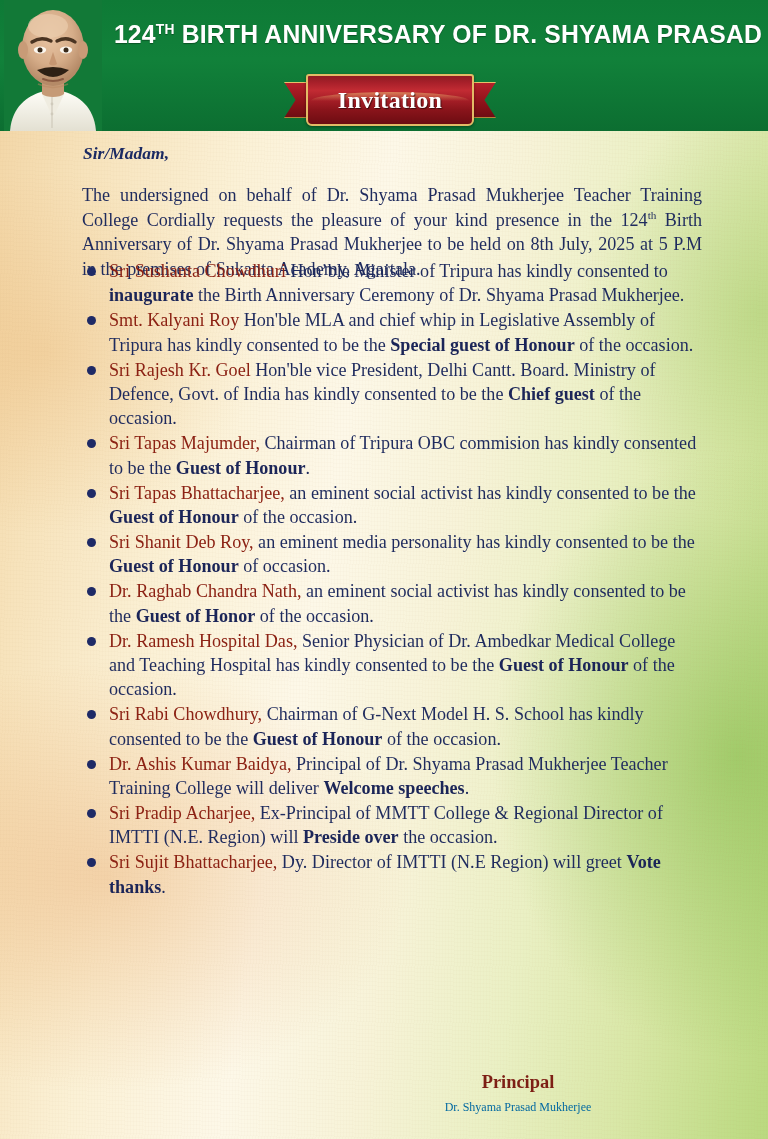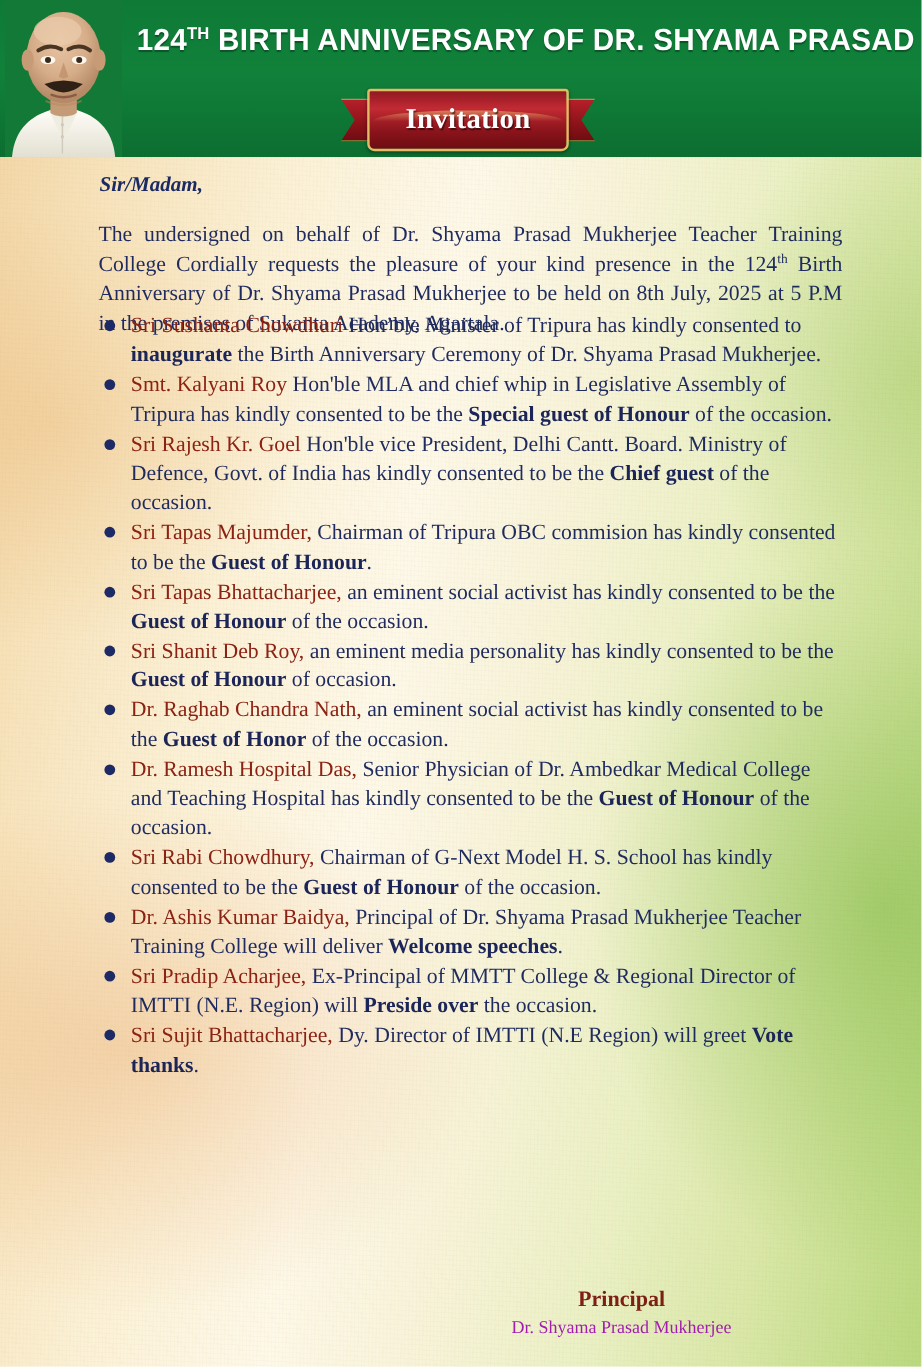--- a/index.html
+++ b/index.html
@@ -255,23 +255,23 @@
     color: #20306a;
     margin-top: 24px;
   }
   .sign-title {
     font-weight: bold;
     font-size: 18.4px;
     color: #7d1f15;
     line-height: 25px;
   }
   .sign-line {
-    font-size: 15px;
+    font-size: 12px;
     line-height: 25px;
-    color: #a21caf;
+    color: #0369a1;
   }
 </style>
 </head>
 <body>
 
 <div class="page">
 
   <div class="header">
     <div class="header-green-grad"></div>
 

